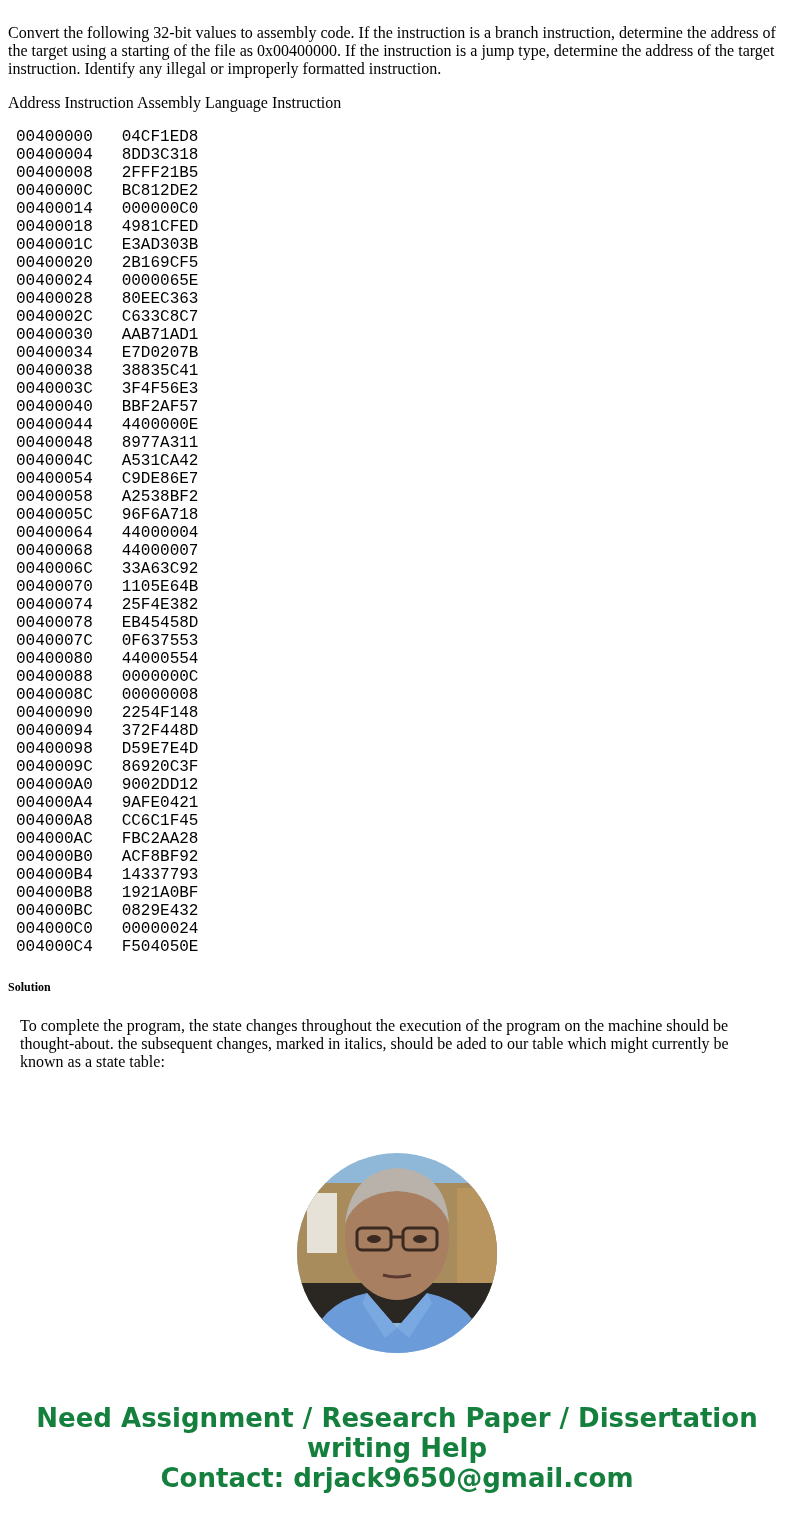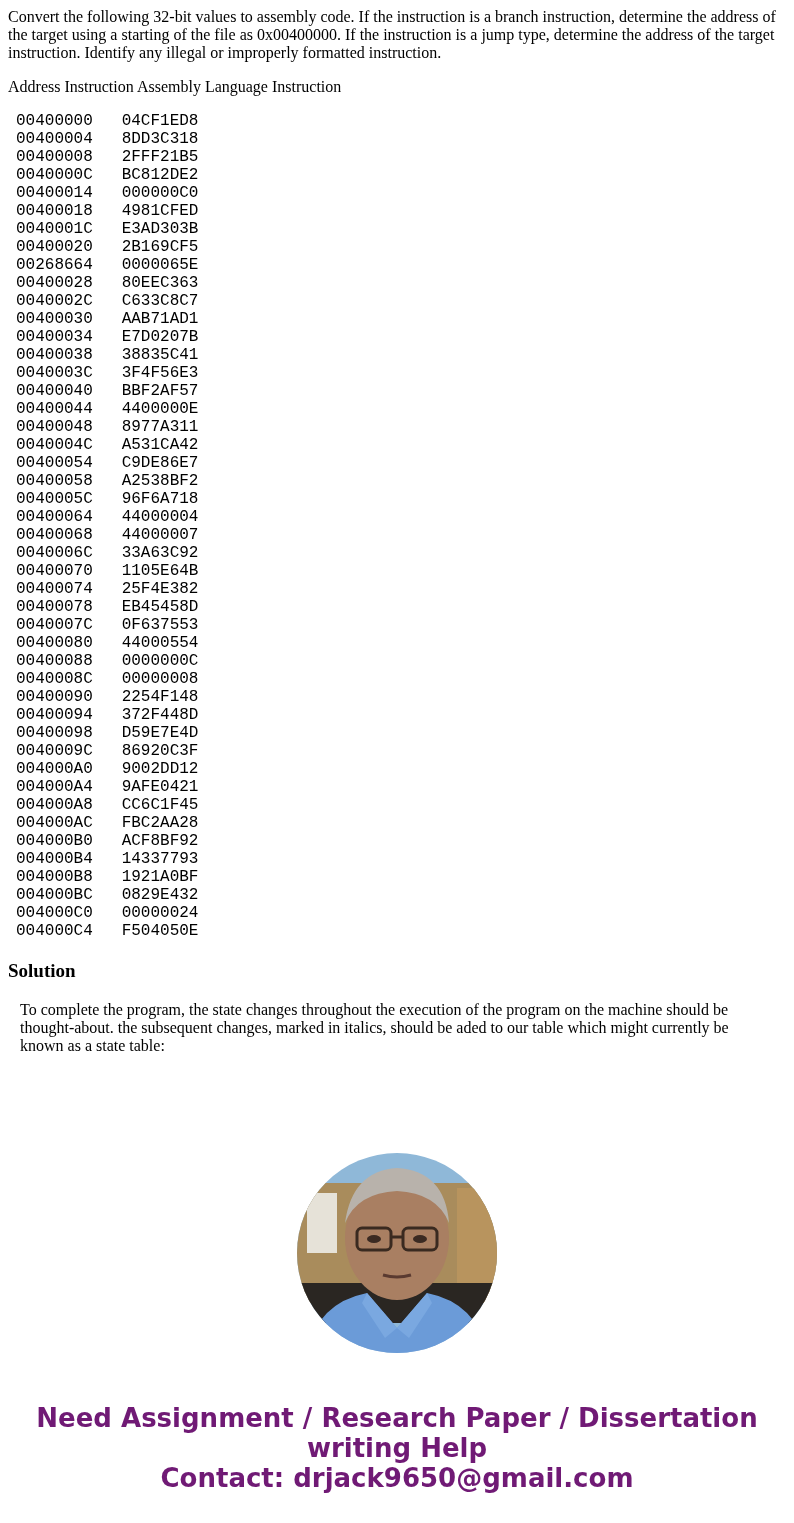--- a/index.html
+++ b/index.html
@@ -5,30 +5,30 @@
     html, body { margin: 0; padding: 0; background: #ffffff; }
     body {
       width: 794px;
       min-height: 1523px;
       font-family: "Liberation Serif", "DejaVu Serif", serif;
       font-size: 16px;
       line-height: 18px;
       color: #000000;
       position: relative;
     }
-    .content { padding: 8px 8px 0 8px; }
+    .content { padding: 24px 8px 0 8px; }
     p { margin: 0 0 16px 0; }
     .intro { margin: 0 0 16px 0; }
     .header-row { margin: 0 0 16px 0; }
     .listing { margin: 0 0 16px 8px; font-family: Liberation Mono, monospace; }
     .row { display: block; height: 18px; white-space: pre; }
     .addr { display: inline; }
     .instr { display: inline; }
     h3 {
-      font-size: 19px;
+      font-size: 12px;
       font-weight: bold;
       margin: 20px 0 19px 0;
       line-height: 22px;
     }
     .solution-text { margin: 12px; }
     .avatar-wrap {
       position: absolute;
       left: 297px;
       top: 1153px;
       width: 200px;
@@ -40,41 +40,41 @@
     .banner {
       position: absolute;
       left: 0;
       top: 1403px;
       width: 794px;
       text-align: center;
       font-family: "DejaVu Sans", sans-serif;
       font-weight: bold;
       font-size: 26px;
       line-height: 30px;
-      color: #701a75;
+      color: #15803d;
     }
     .banner div { display: block; }
   </style>
 </head>
 <body>
 
 <div class="content">
   <p class="intro">Convert the following 32-bit values to assembly code. If the instruction is a branch instruction, determine the address of the target using a starting of the file as 0x00400000. If the instruction is a jump type, determine the address of the target instruction. Identify any illegal or improperly formatted instruction.</p>
   <p class="header-row">Address Instruction Assembly Language Instruction</p>
 
   <div class="listing" id="listing">
       <div class="row"><span class="addr">00400000</span>   <span class="instr">04CF1ED8</span></div>
       <div class="row"><span class="addr">00400004</span>   <span class="instr">8DD3C318</span></div>
       <div class="row"><span class="addr">00400008</span>   <span class="instr">2FFF21B5</span></div>
       <div class="row"><span class="addr">0040000C</span>   <span class="instr">BC812DE2</span></div>
       <div class="row"><span class="addr">00400014</span>   <span class="instr">000000C0</span></div>
       <div class="row"><span class="addr">00400018</span>   <span class="instr">4981CFED</span></div>
       <div class="row"><span class="addr">0040001C</span>   <span class="instr">E3AD303B</span></div>
       <div class="row"><span class="addr">00400020</span>   <span class="instr">2B169CF5</span></div>
-      <div class="row"><span class="addr">00268664</span>   <span class="instr">0000065E</span></div>
+      <div class="row"><span class="addr">00400024</span>   <span class="instr">0000065E</span></div>
       <div class="row"><span class="addr">00400028</span>   <span class="instr">80EEC363</span></div>
       <div class="row"><span class="addr">0040002C</span>   <span class="instr">C633C8C7</span></div>
       <div class="row"><span class="addr">00400030</span>   <span class="instr">AAB71AD1</span></div>
       <div class="row"><span class="addr">00400034</span>   <span class="instr">E7D0207B</span></div>
       <div class="row"><span class="addr">00400038</span>   <span class="instr">38835C41</span></div>
       <div class="row"><span class="addr">0040003C</span>   <span class="instr">3F4F56E3</span></div>
       <div class="row"><span class="addr">00400040</span>   <span class="instr">BBF2AF57</span></div>
       <div class="row"><span class="addr">00400044</span>   <span class="instr">4400000E</span></div>
       <div class="row"><span class="addr">00400048</span>   <span class="instr">8977A311</span></div>
       <div class="row"><span class="addr">0040004C</span>   <span class="instr">A531CA42</span></div>

